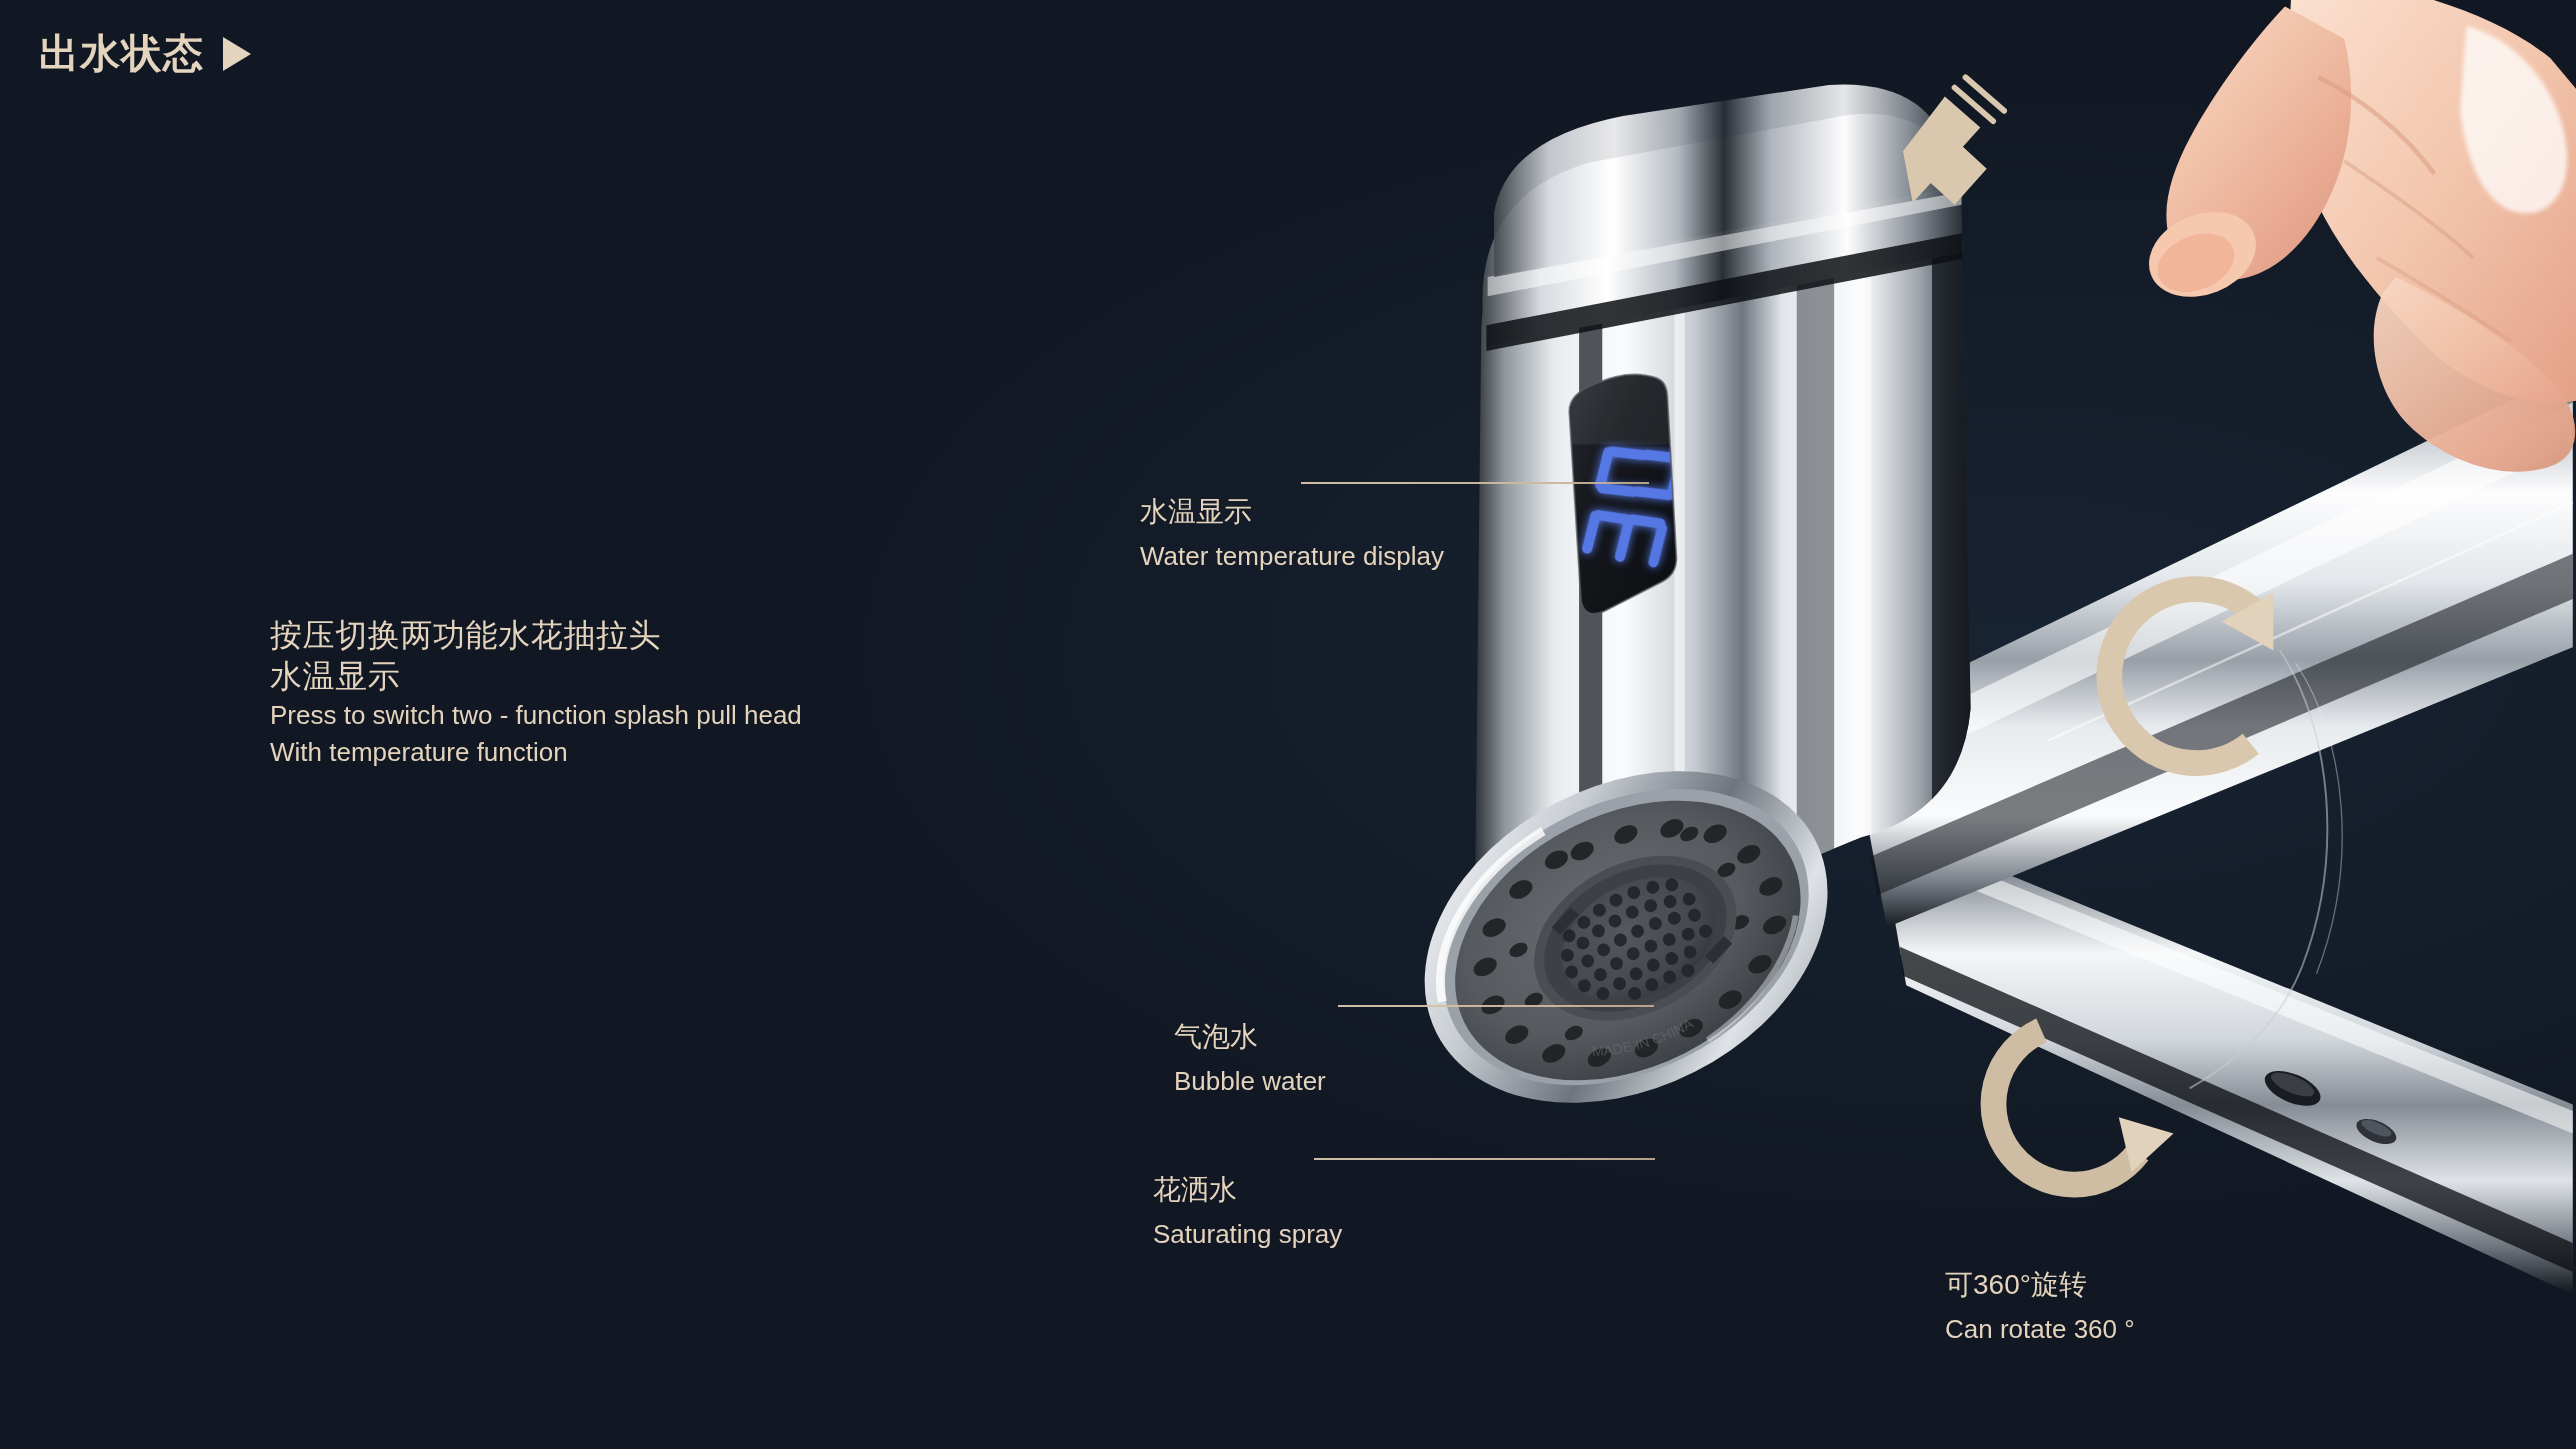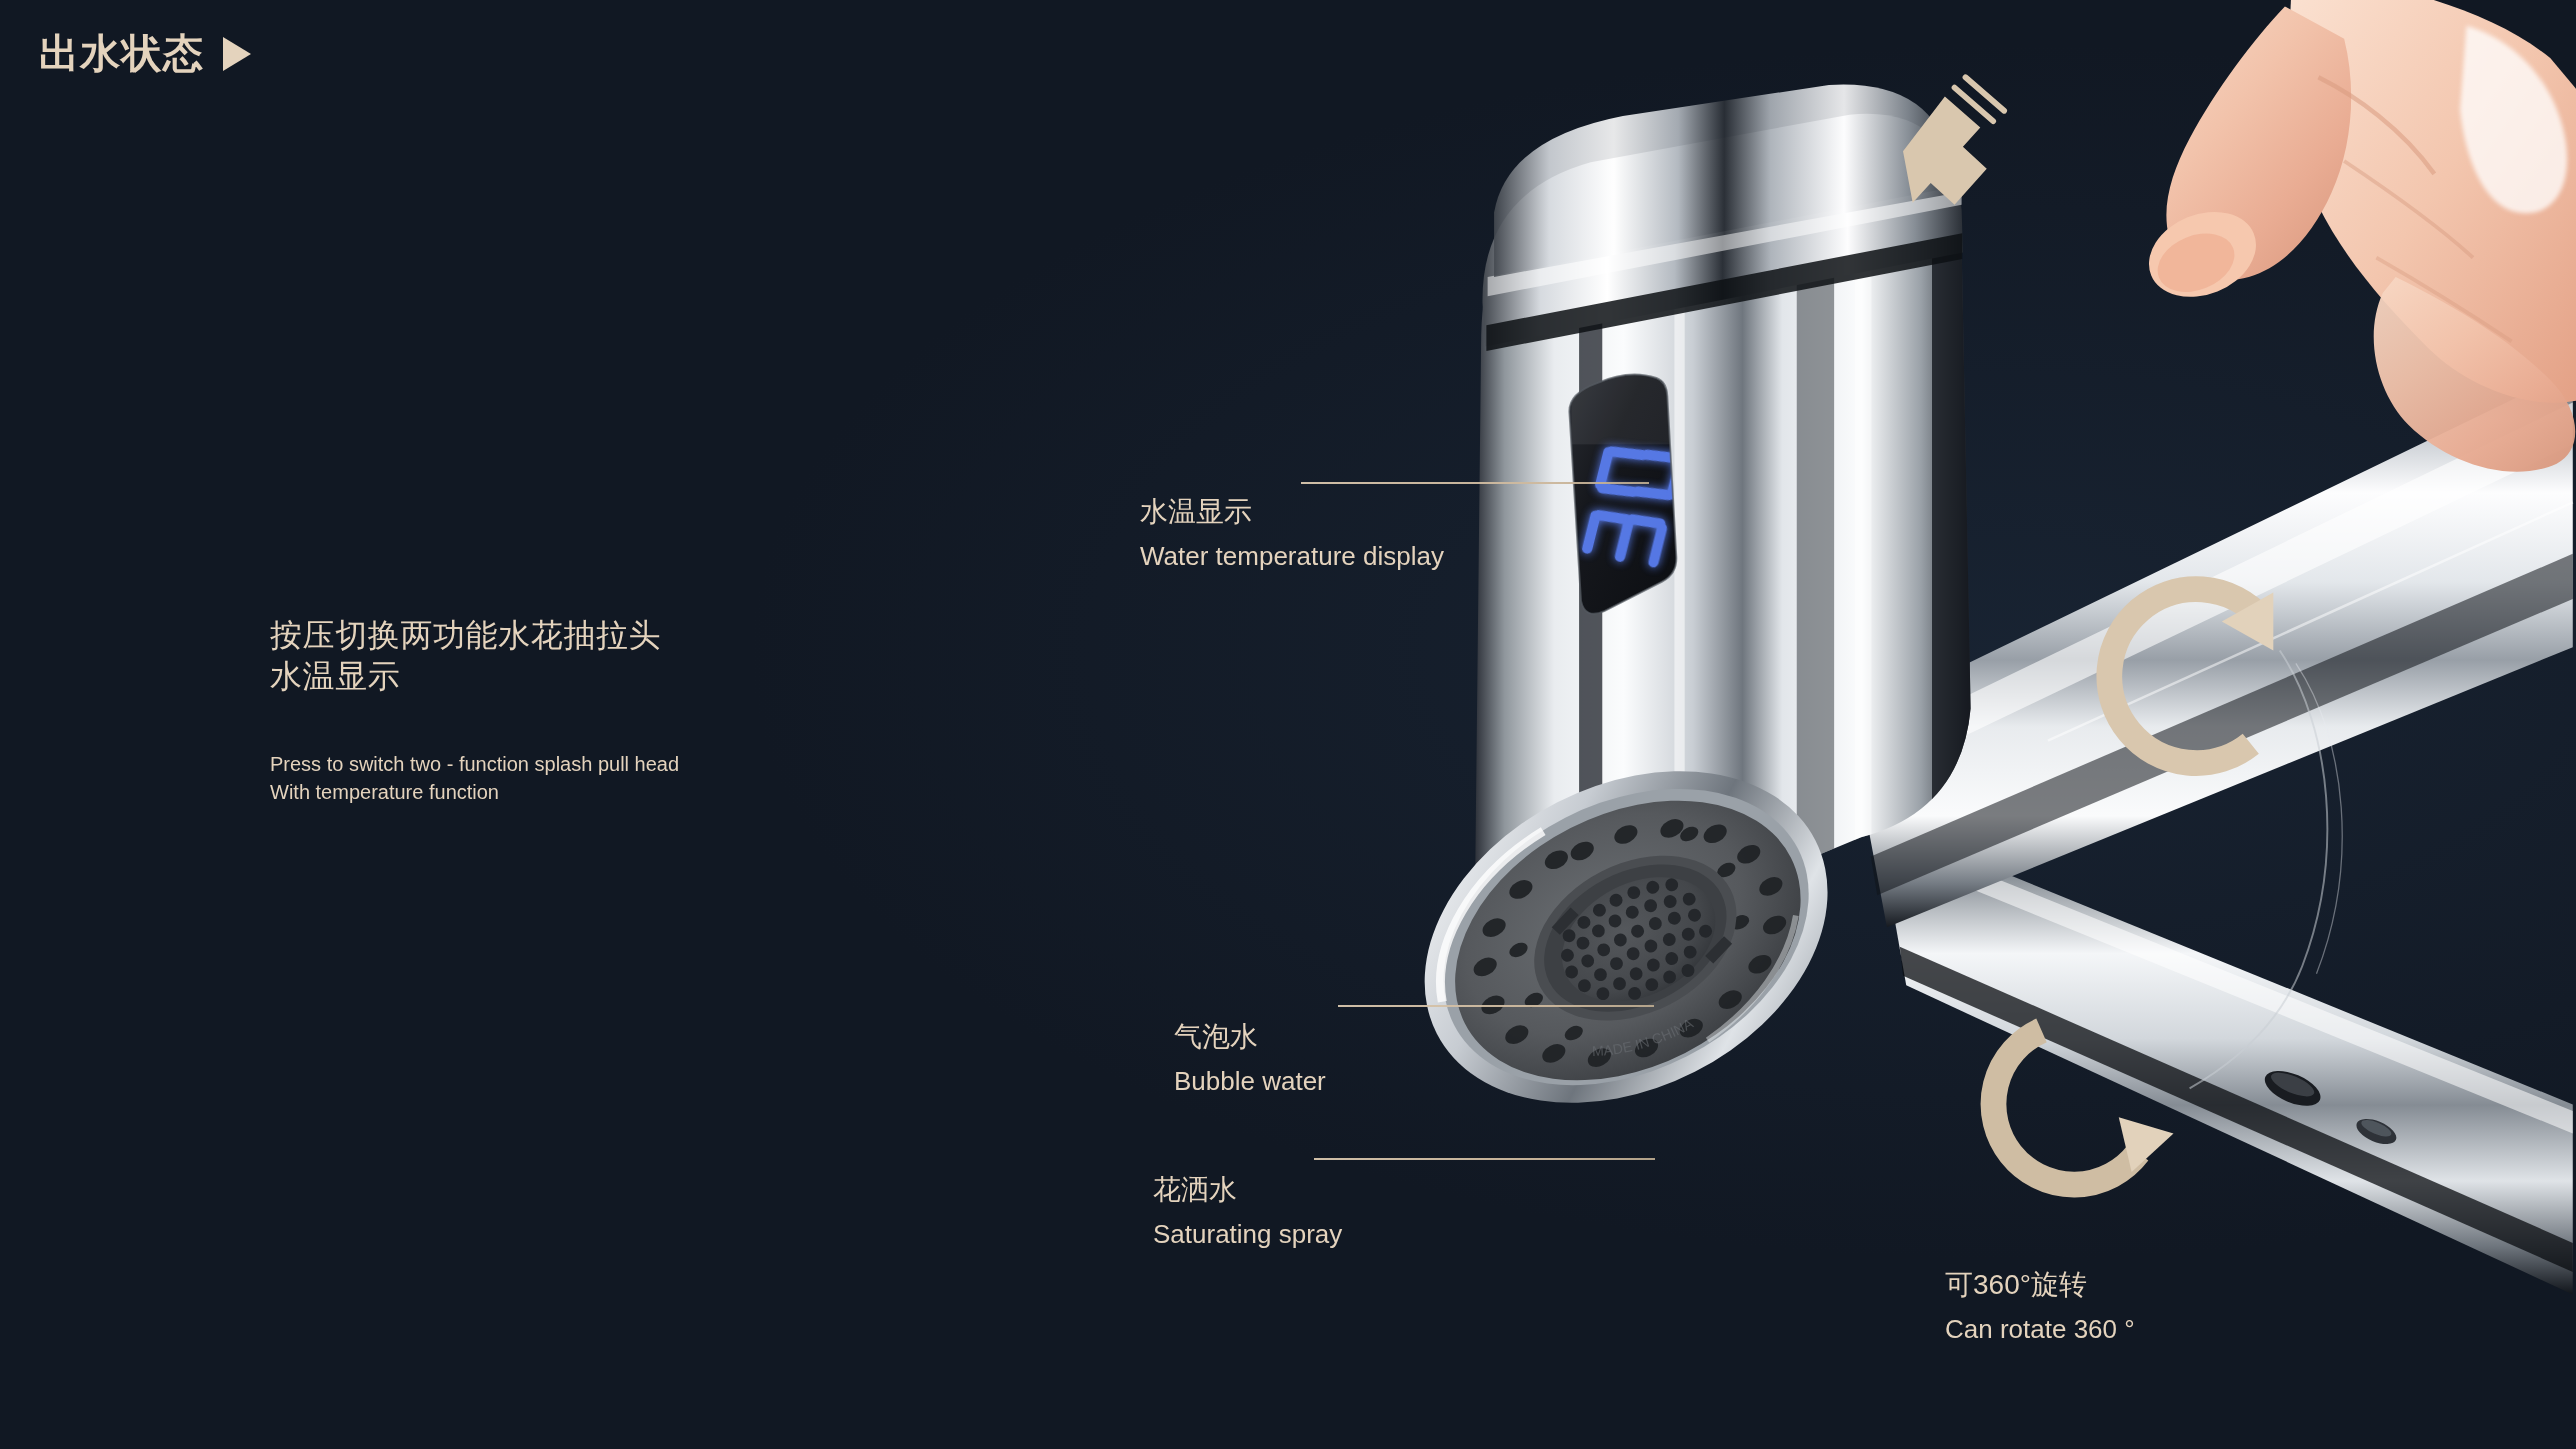--- a/index.html
+++ b/index.html
@@ -35,22 +35,21 @@
     margin-top:2.6px;
   }
 
   
   .copy{ position:absolute; left:270px; top:615px; }
   .copy .zh{
     font-size:32px; color:#e4d3bd; line-height:1.28;
     letter-spacing:0.6px; font-weight:400;
   }
   .copy .en{
-    margin-top:53px;
-    font-size:20px; color:#e4d3bd; line-height:1.42;
+    font-size:26px; color:#e4d3bd; line-height:1.42;
     font-weight:400;
   }
 
   
   .callout{ position:absolute; }
   .callout .zh{
     font-size:28px; color:#e4d3bd; line-height:1;
     white-space:nowrap; font-weight:400;margin-top:36px;
   }
   .callout .en{

